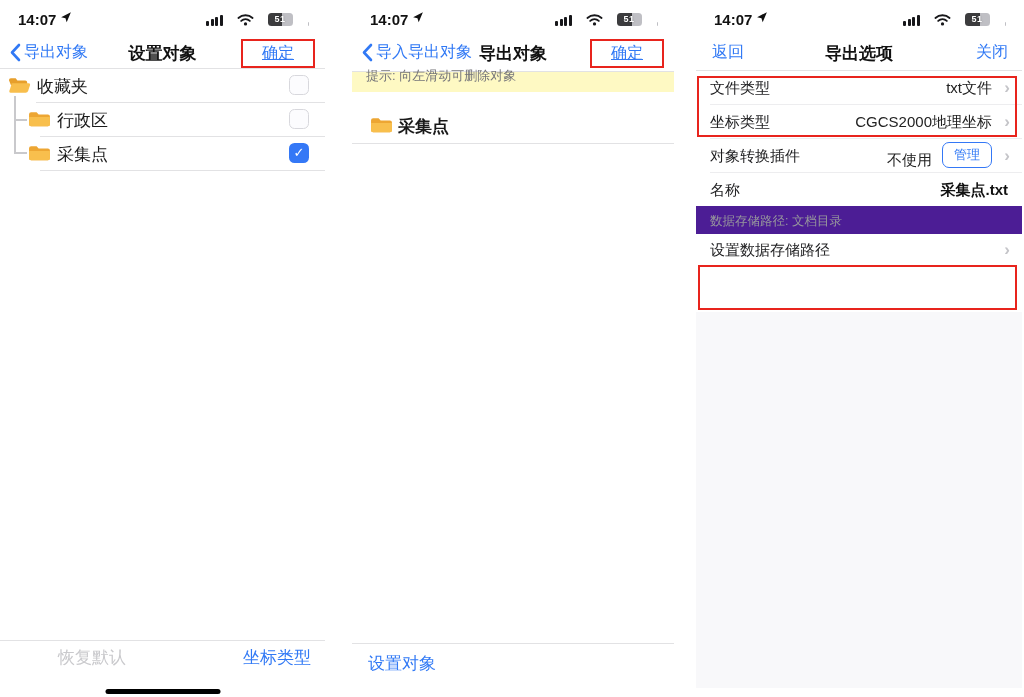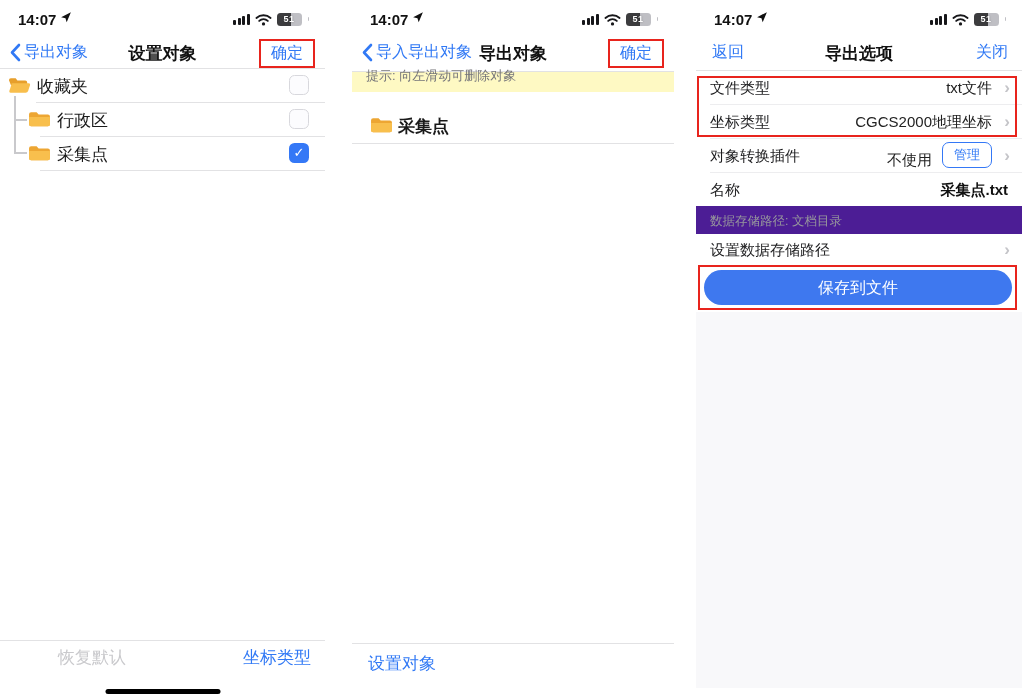--- a/index.html
+++ b/index.html
@@ -8,36 +8,36 @@
   #stage { position:relative; width:1024px; height:697px; background:#fff; overflow:hidden; }
   .panel { position:absolute; top:0; height:697px; background:#fff; }
   #panel1 { left:0;   width:325px; }
   #panel2 { left:352px; width:322px; }
   #panel3 { left:696px; width:326px; }
 
   
   .status { position:absolute; top:8px; left:0; right:0; height:22px; display:flex; align-items:center; justify-content:space-between; padding:0 16px 0 18px; }
   .status .time { font-size:15px; font-weight:bold; color:#111; display:flex; align-items:flex-start; gap:4px; }
   .loc-arrow { display:inline-block; width:12px; height:12px; }
-  .status-icons { display:flex; align-items:center; gap:5px; }
+  .status-icons { display:flex; align-items:flex-end; gap:14px; }
   .sigbars { display:flex; align-items:flex-end; gap:1.5px; height:11px; }
   .sigbars i { display:block; width:3px; border-radius:1px; background:#17171a; }
   .sigbars i:nth-child(1){height:4.5px;} .sigbars i:nth-child(2){height:6.5px;}
   .sigbars i:nth-child(3){height:8.5px;} .sigbars i:nth-child(4){height:11px;}
   .battery { position:relative; width:25px; height:13px; border-radius:3.5px; overflow:hidden;
              background:linear-gradient(to right,#3c3c3e 0 58%,#bfbfc4 58%); }
   .battery span { position:absolute; inset:0; font-size:9px; font-weight:bold; color:#fff; text-align:center; line-height:13px; letter-spacing:.5px; text-shadow:0 0 2px rgba(0,0,0,.35); }
   .batt-nub { width:1.5px; height:4px; background:#bfbfc4; border-radius:0 1px 1px 0; margin-left:1px; }
 
   
   .nav { position:absolute; top:38px; left:0; right:0; height:32px; }
   .nav-title { position:absolute; left:0; right:0; text-align:center; top:4px; font-size:17px; font-weight:bold; color:#111; }
   .nav-back { position:absolute; left:10px; top:4px; display:flex; align-items:center; gap:3px; color:#3179F5; font-size:16px; cursor:pointer; }
   .nav-right { position:absolute; right:10px; top:1px; color:#3179F5; font-size:16px; cursor:pointer; }
-  .boxed { border:2.5px solid #E8241D; padding:2px 10px; }
+  .boxed { border:2.5px solid #E8241D; padding:2px 19px;text-decoration:underline; }
   .nav-right.plain { top:4px; right:14px; }
   .divider { position:absolute; height:1px; background:#e2e2e4; left:0; right:0; }
 
   
   .tree-row { position:absolute; left:0; right:0; height:34px; cursor:pointer; }
   .tree-row .label { position:absolute; top:7px; font-size:17px; color:#1a1a1a; }
   .folder { position:absolute; width:23px; height:18px; }
   .checkbox { position:absolute; right:16px; top:7px; width:20px; height:20px; border-radius:5.5px; border:1.5px solid #d8d8dd; background:#fcfcfe; }
   .checkbox.checked { border:none; background:#3478F6; color:#fff; font-size:13px; font-weight:bold; text-align:center; line-height:20px; }
   .treeline { position:absolute; background:#c9c9cc; }
@@ -274,19 +274,18 @@
 
     <div class="sectionband">
       <span>数据存储路径: 文档目录</span>
     </div>
 
     <div class="opt-row" style="top:234px; height:30px;">
       <span class="opt-label" style="top:7px;">设置数据存储路径</span>
       <span class="chev" style="top:7px;">›</span>
     </div>
 
-    <div class="save-btn">保存到文件</div>
 
     <div class="hlbox" style="left:1px; width:320px; top:76px; height:61px;"></div>
     <div class="hlbox" style="left:2px; width:319px; top:265px; height:45px;"></div>
   </div>
 
 </div>
 
 </body></html>

